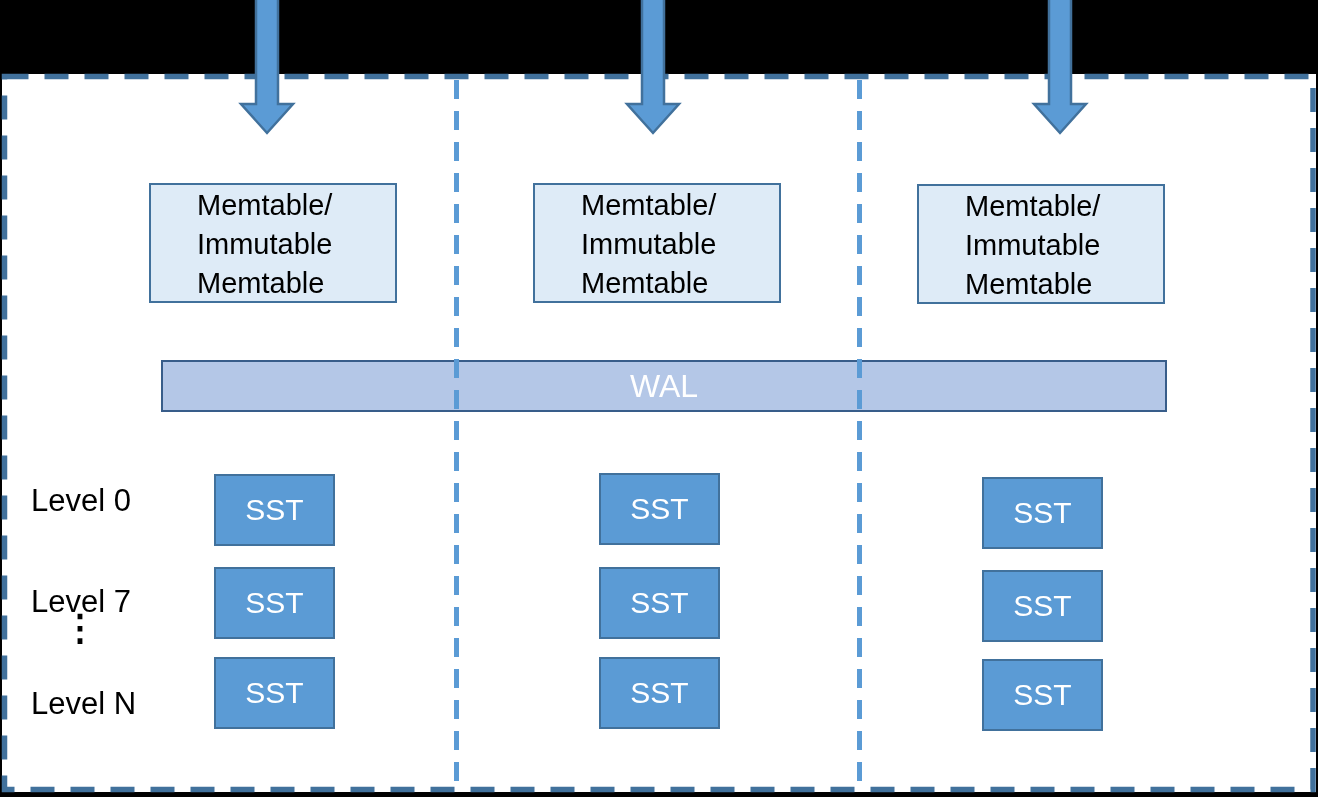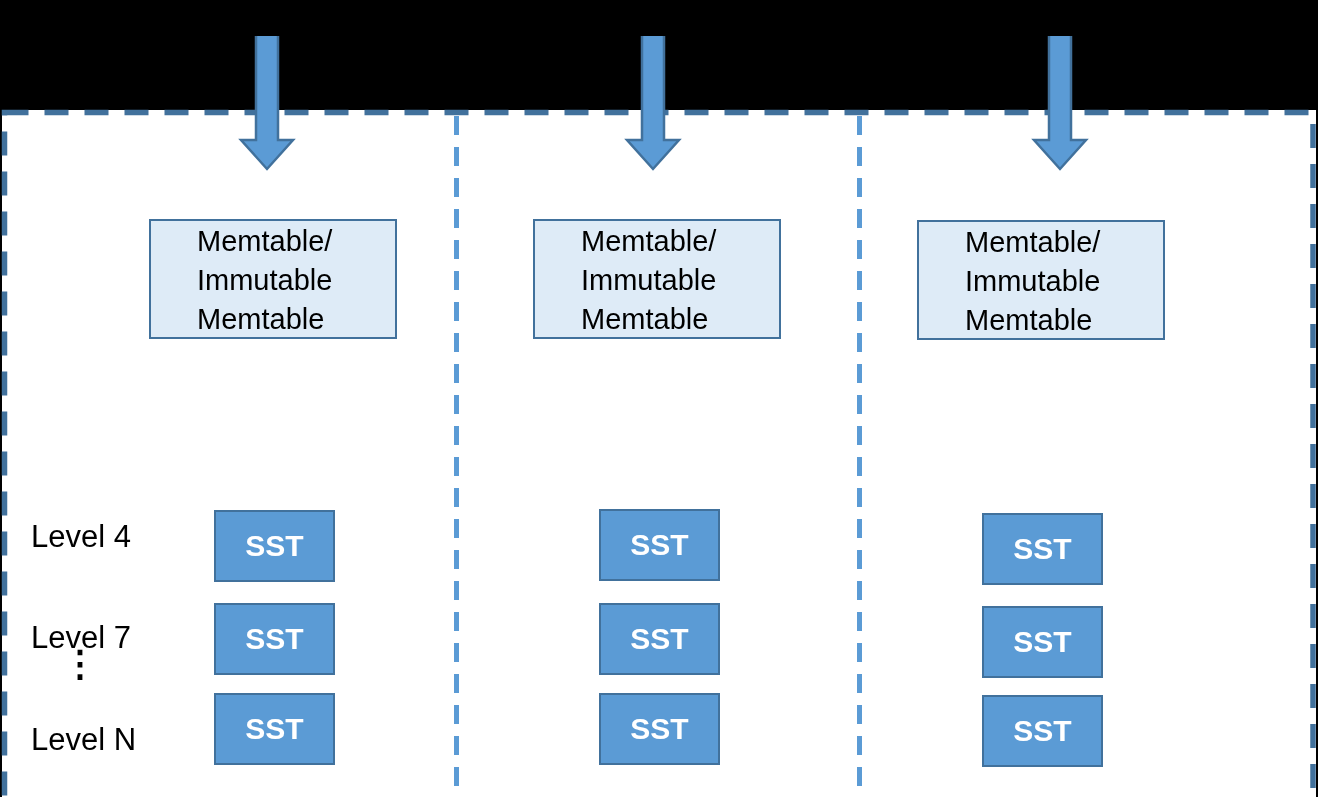--- a/index.html
+++ b/index.html
@@ -9,21 +9,20 @@
     width: 1318px;
     height: 797px;
     overflow: hidden;
     font-family: "Liberation Sans", sans-serif;
   }
   .stage {
     position: relative;
     width: 1318px;
     height: 650px;
     background: var(--bg, #000);
-    margin-top: 36px;
   }
   .panel {
     position: absolute;
     left: 2px;
     top: 74px;
     width: 1314px;
     height: 718px;
     background: var(--canvas, #fff);
     z-index: 1;
   }
@@ -86,21 +85,20 @@
     width: 121px;
     height: 72px;
     background: var(--sst-fill, #5B9BD5);
     border: 2px solid var(--sst-border, #41719C);
     box-sizing: border-box;
     color: var(--sst-text, #fff);
     font-size: 30px;
     display: flex;
     align-items: center;
     justify-content: center;
-    font-weight: bold;
   }
   .lvl {
     position: absolute;
     left: 31px;
     color: var(--label-text, #000);
     font-size: 31px;
     white-space: nowrap;
   }
   .dots {
     position: absolute;
@@ -130,22 +128,25 @@
       <div>Memtable/</div>
       <div>Immutable</div>
       <div>Memtable</div>
     </div>
     <div class="memtable" style="left:917px; top:184px;">
       <div>Memtable/</div>
       <div>Immutable</div>
       <div>Memtable</div>
     </div>
 
+    <div class="wal">
+      <span>WAL</span>
+    </div>
 
-    <div class="lvl" style="top:483px;">Level 4</div>
+    <div class="lvl" style="top:483px;">Level 0</div>
     <div class="lvl" style="top:584px;">Level 7</div>
     <div class="dots">⋮</div>
     <div class="lvl" style="top:686px;">Level N</div>
 
     <div class="sst" style="left:214px; top:474px;">
       <span>SST</span>
     </div>
     <div class="sst" style="left:214px; top:567px;">
       <span>SST</span>
     </div>

